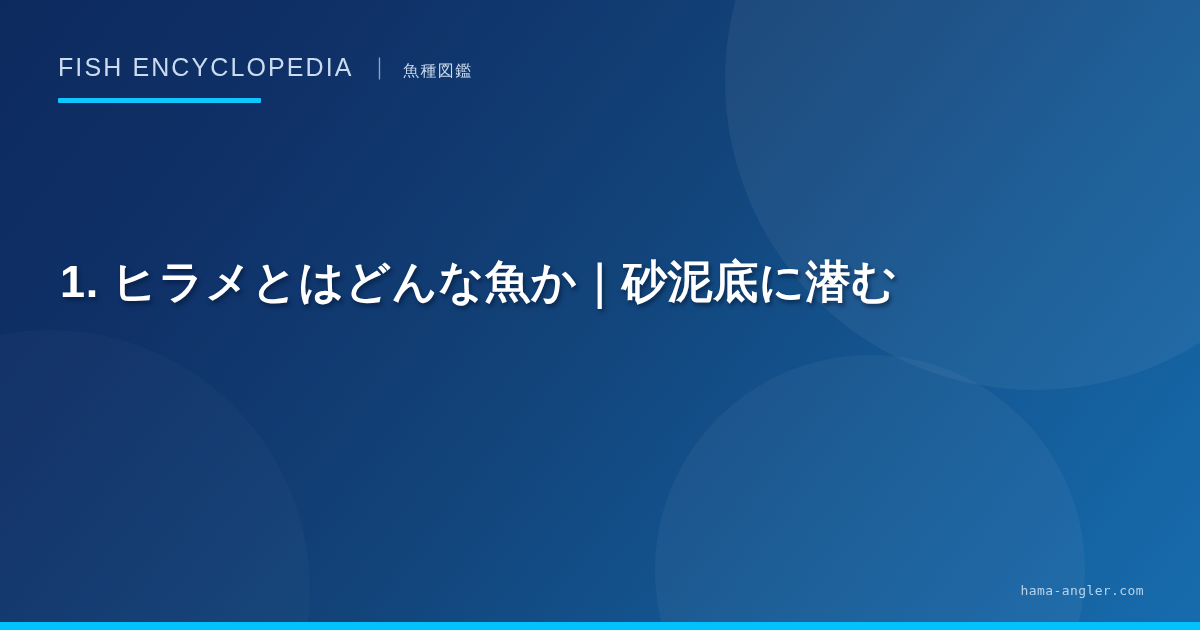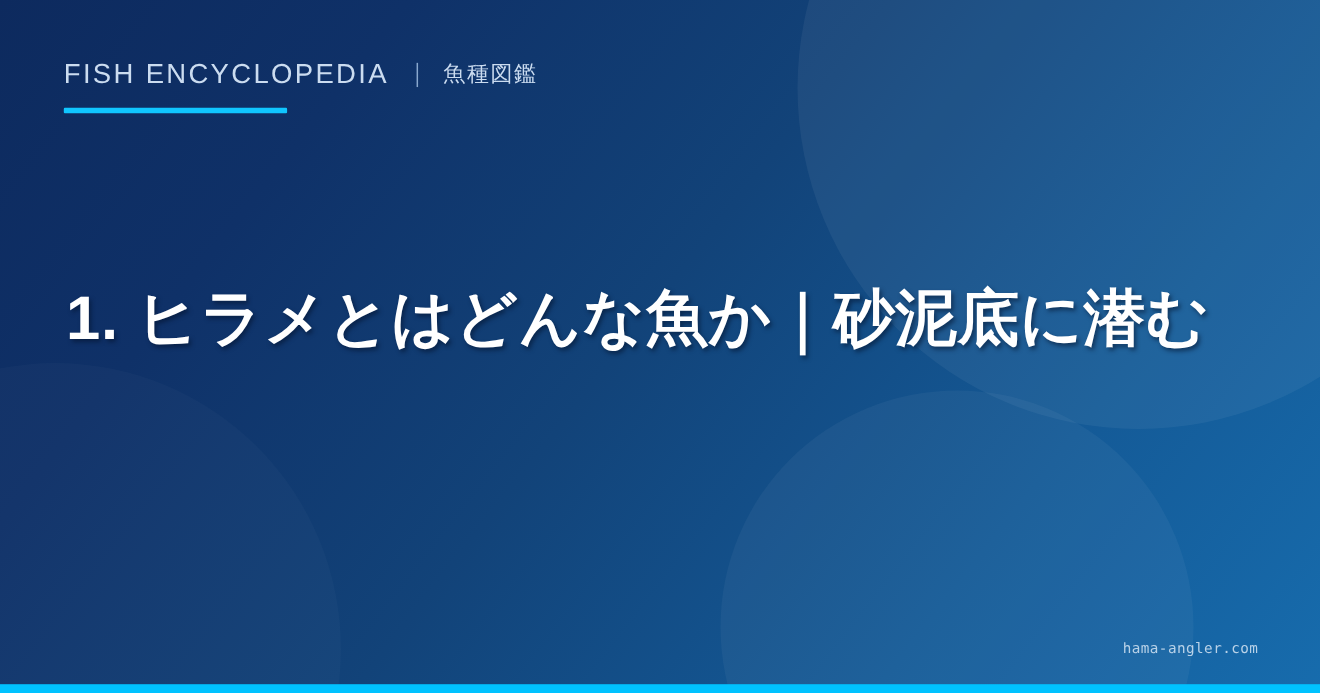--- a/index.html
+++ b/index.html
@@ -56,37 +56,37 @@
 
   
   #header {
     position: absolute;
     left: 58px;
     top: 52px;
     z-index: 3;
   }
   #header-line {
     display: flex;
-    align-items: center;
+    align-items: flex-end;
     white-space: nowrap;
   }
   #eyebrow-latin {
     font-size: 25px;
     letter-spacing: 2.1px;
     color: #cbdcf0;
     font-weight: 400;
   }
   #eyebrow-separator {
     font-size: 22px;
     color: #89a8ce;
     margin: 0 13px 0 15px;
     font-weight: 300;
   }
   #eyebrow-jp {
-    font-size: 20px;
+    font-size: 16px;
     color: #cbdcf0;
     letter-spacing: 1.4px;
     font-weight: 400;
   }
   #accent-bar {
     margin-top: 16px;
     width: 203px;
     height: 5px;
     background: #10c6ff;
     border-radius: 1px;
@@ -95,21 +95,21 @@
   
   #title-wrap {
     position: absolute;
     left: 60px;
     top: 252px;
     right: 60px;
     z-index: 3;
   }
   #main-title {
     margin: 0;
-    font-size: 56px;
+    font-size: 45px;
     line-height: 1.32;
     font-weight: 700;
     color: #ffffff;
     letter-spacing: 0.6px;
     text-shadow: 2px 3px 4px rgba(3, 18, 44, 0.55);
   }
 
   
   #footer-site {
     position: absolute;

